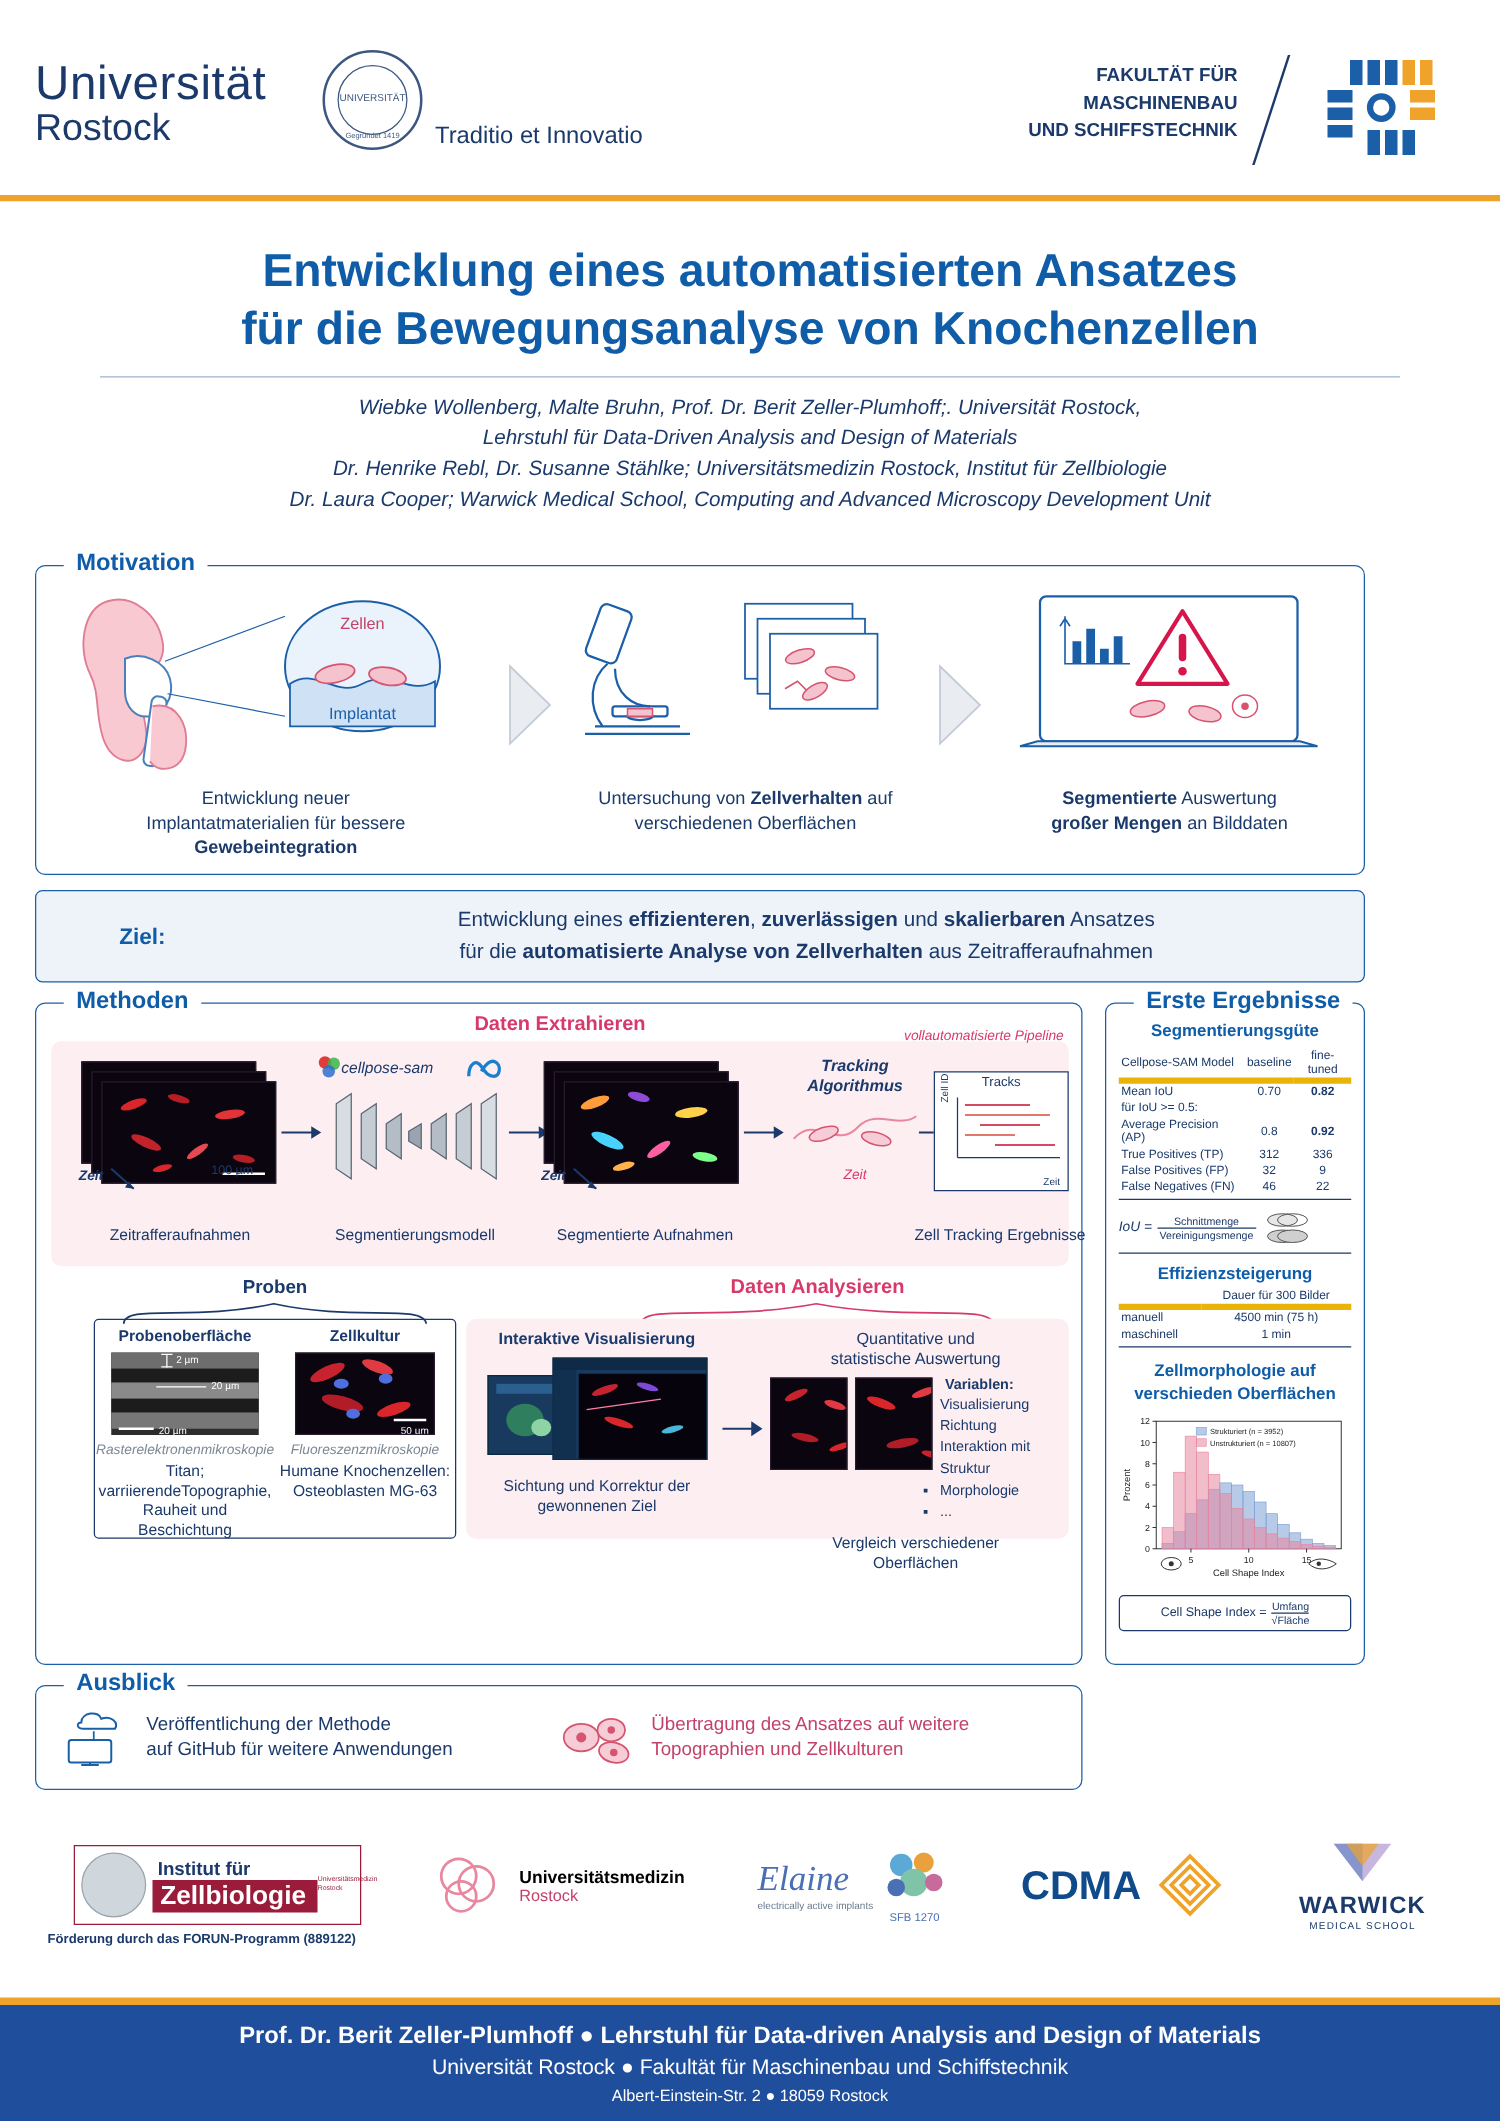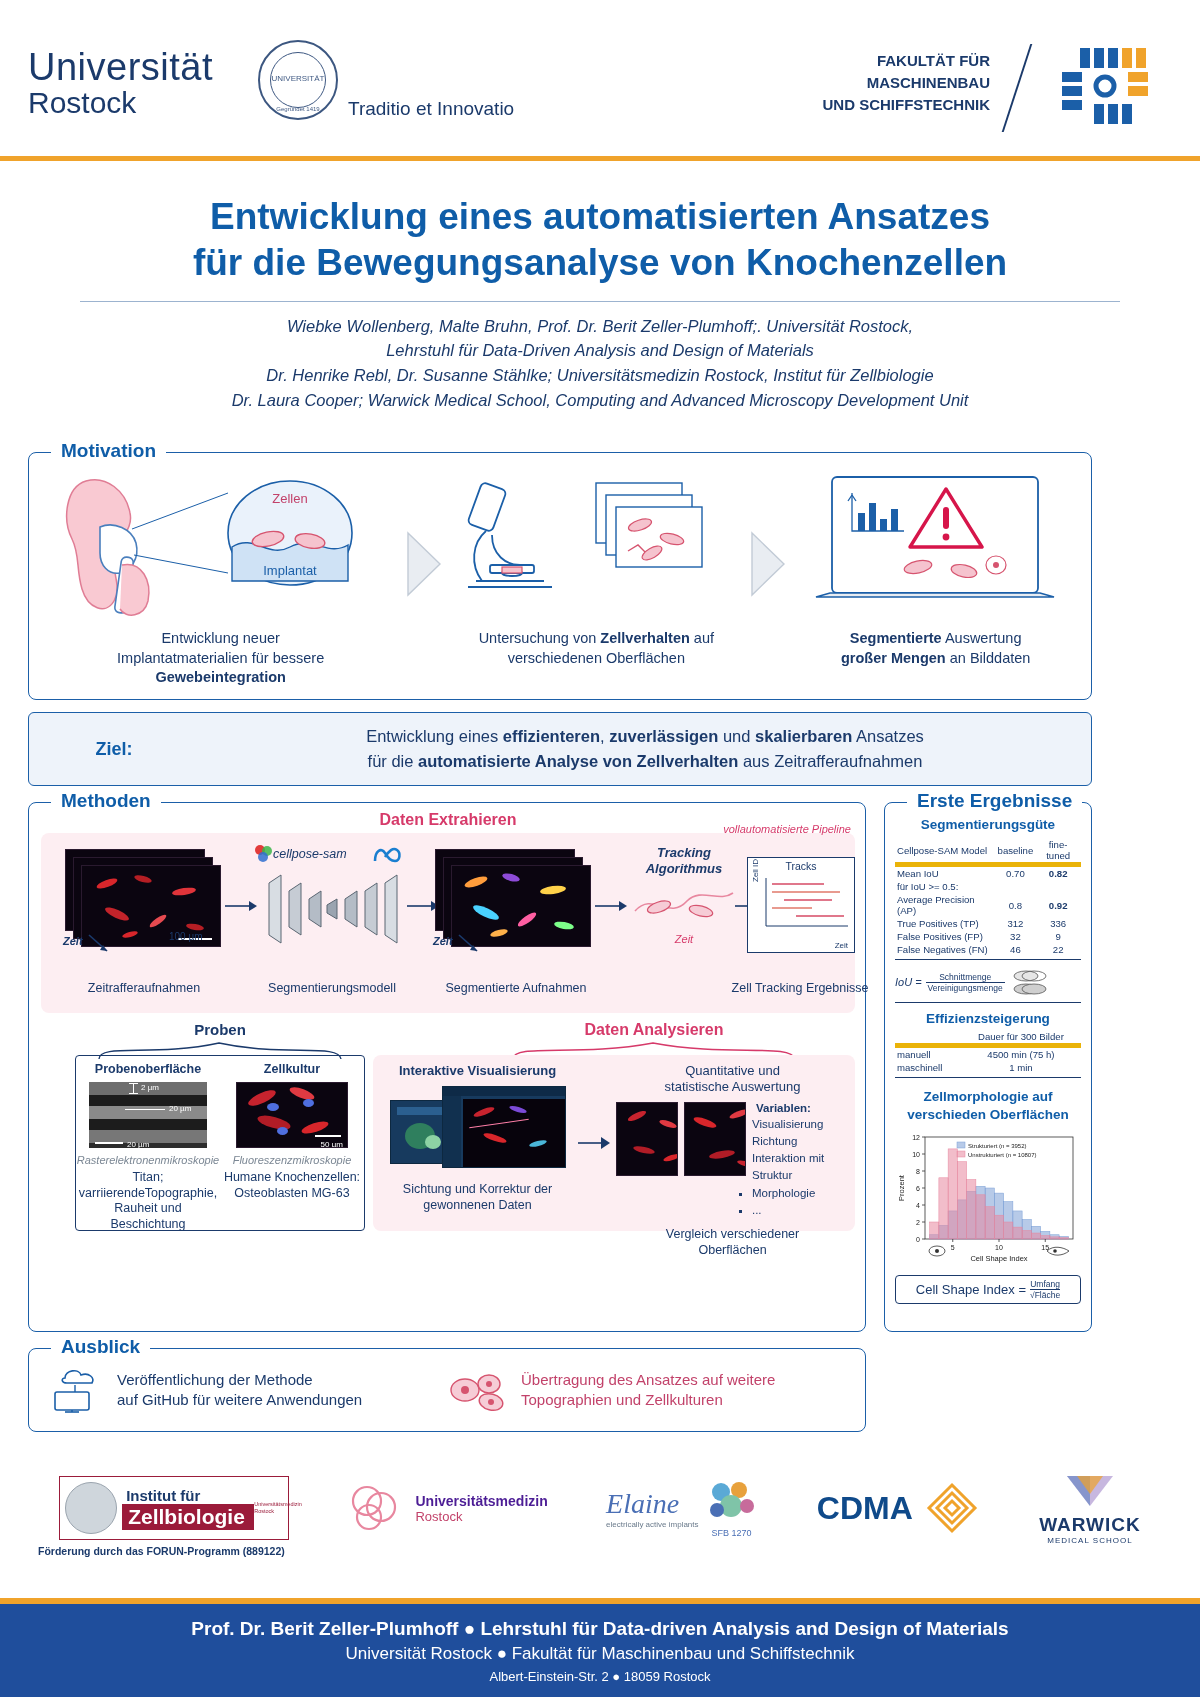--- a/index.html
+++ b/index.html
@@ -468,21 +468,21 @@
               <div style="position:absolute;left:20px;top:12px;width:102px;height:70px;background:#07030c;"></div>
               <div class="cell" style="left:30px;top:22px;width:22px;height:6px;background:#c7232e;transform:rotate(-20deg);"></div>
               <div class="cell" style="left:66px;top:20px;width:18px;height:5px;background:#7b4bd8;transform:rotate(16deg);"></div>
               <div class="cell" style="left:40px;top:48px;width:24px;height:6px;background:#d8262b;transform:rotate(18deg);"></div>
               <div class="cell" style="left:86px;top:54px;width:18px;height:5px;background:#4ab6d8;transform:rotate(-14deg);"></div>
               <div style="position:absolute;left:26px;top:36px;width:60px;height:1px;background:#ff7fa8;transform:rotate(-8deg);"></div>
             </div>
           </div>
           <div class="cap" style="margin-top:10px;">
             <span>Sichtung und Korrektur der</span><br>
-            <span>gewonnenen Daten</span>
+            <span>gewonnenen Ziel</span>
           </div>
         </div>
 
         <svg width="40" height="160" viewBox="0 0 40 160" style="align-self:center;">
           <path d="M2 80 L26 80" stroke="#1b3a6b" stroke-width="1.6"></path>
             <path d="M34 80 l-9 -6 l0 12 z" fill="#1b3a6b"></path>
         </svg>
 
         <div style="flex:1.3; text-align:center;">
           <div style="font-size:13px; font-weight:normal; color:#1b3a6b; line-height:1.25;">
@@ -667,21 +667,21 @@
           <text x="73" y="20.5" font-size="6" fill="#222" font-family="Liberation Sans, sans-serif">Strukturiert (n = 3952)</text>
           <rect x="62" y="24" width="8" height="6" fill="#e8879f" fill-opacity="0.55" stroke="#e8879f" stroke-width="0.5"></rect>
           <text x="73" y="29.5" font-size="6" fill="#222" font-family="Liberation Sans, sans-serif">Unstrukturiert (n = 10807)</text>
           <ellipse cx="42" cy="124" rx="8" ry="5" fill="none" stroke="#333" stroke-width="0.8"></ellipse>
           <circle cx="42" cy="124" r="2" fill="#333"></circle>
           <path d="M152 124 c6 -6 16 -4 22 0 c-6 5 -16 6 -22 0 z" fill="none" stroke="#333" stroke-width="0.8"></path>
           <circle cx="160" cy="124" r="1.8" fill="#333"></circle>
         </svg>
 
       <div style="display:flex; align-items:center; justify-content:center; border:1px solid #1b3a6b; border-radius:4px; padding:3px 4px; margin-top:4px;">
-        <div style="font-size:13px;">Cell Shape Index =</div>
+        <div style="font-size:10px;">Cell Shape Index =</div>
         <div style="margin-left:4px; text-align:center;">
           <div style="font-size:8.5px; border-bottom:1px solid #1b3a6b;">Umfang</div>
           <div style="font-size:8.5px;">√Fläche</div>
         </div>
       </div>
     </div>
   </div>
 
   <div class="sec ausblick">
     <div class="sec-title">Ausblick</div>
@@ -729,21 +729,21 @@
 
       <div style="display:flex; align-items:center; gap:8px;">
         <svg width="60" height="54" viewBox="0 0 60 54">
           <g fill="none" stroke="#e8879f" stroke-width="2.2">
             <circle cx="20" cy="20" r="14"></circle>
               <circle cx="34" cy="26" r="14"></circle>
               <circle cx="22" cy="36" r="12"></circle>
           </g>
         </svg>
         <div>
-          <div style="font-size:14px; font-weight:bold; color:#4c1d95;">Universitätsmedizin</div>
+          <div style="font-size:14px; font-weight:bold; color:#000000;">Universitätsmedizin</div>
           <div style="font-size:13px; color:#c2426a;">Rostock</div>
         </div>
       </div>
 
       <div style="display:flex; align-items:center; gap:6px;">
         <div>
           <div style="font-size:28px; font-style:italic; color:#4a6fb5; font-family:'Liberation Serif', serif;">Elaine</div>
           <div style="font-size:8px; color:#6b7b8c;">electrically active implants</div>
         </div>
         <div style="text-align:center;">

